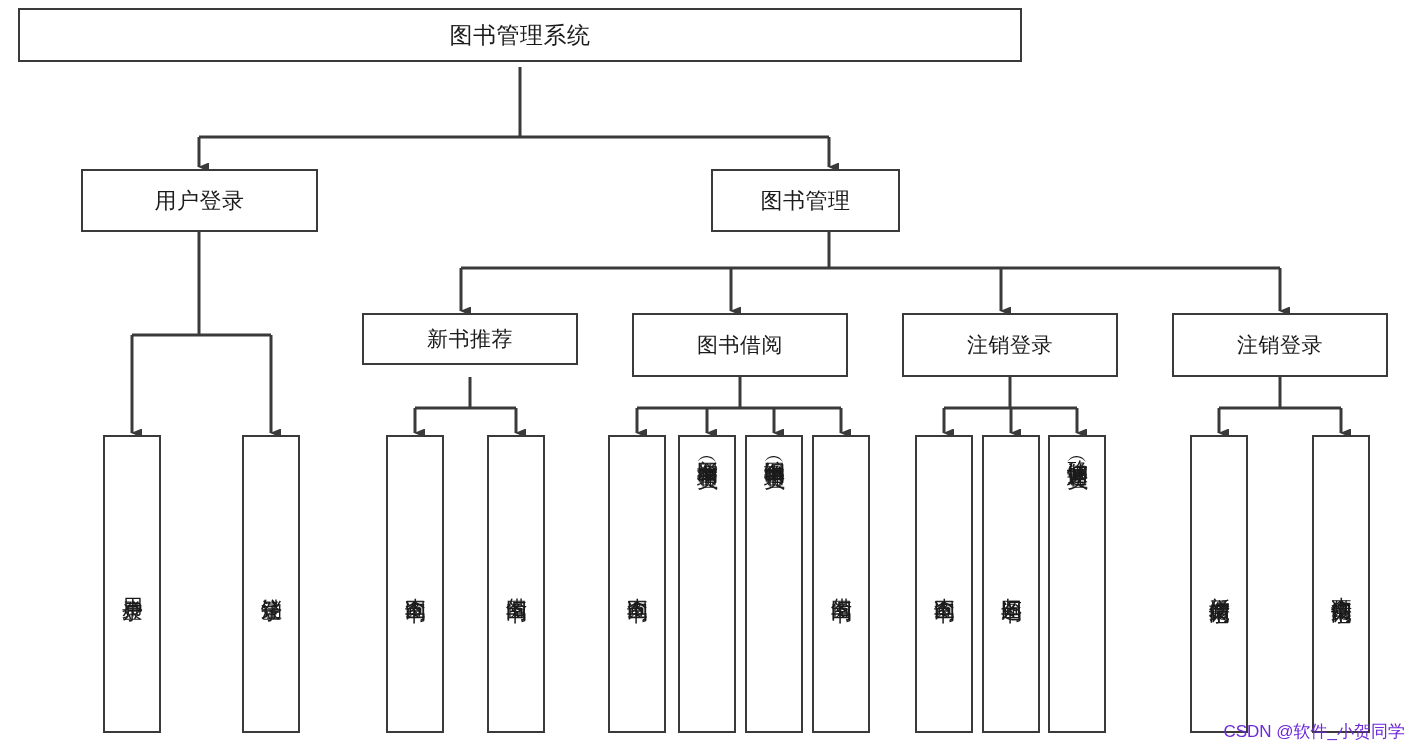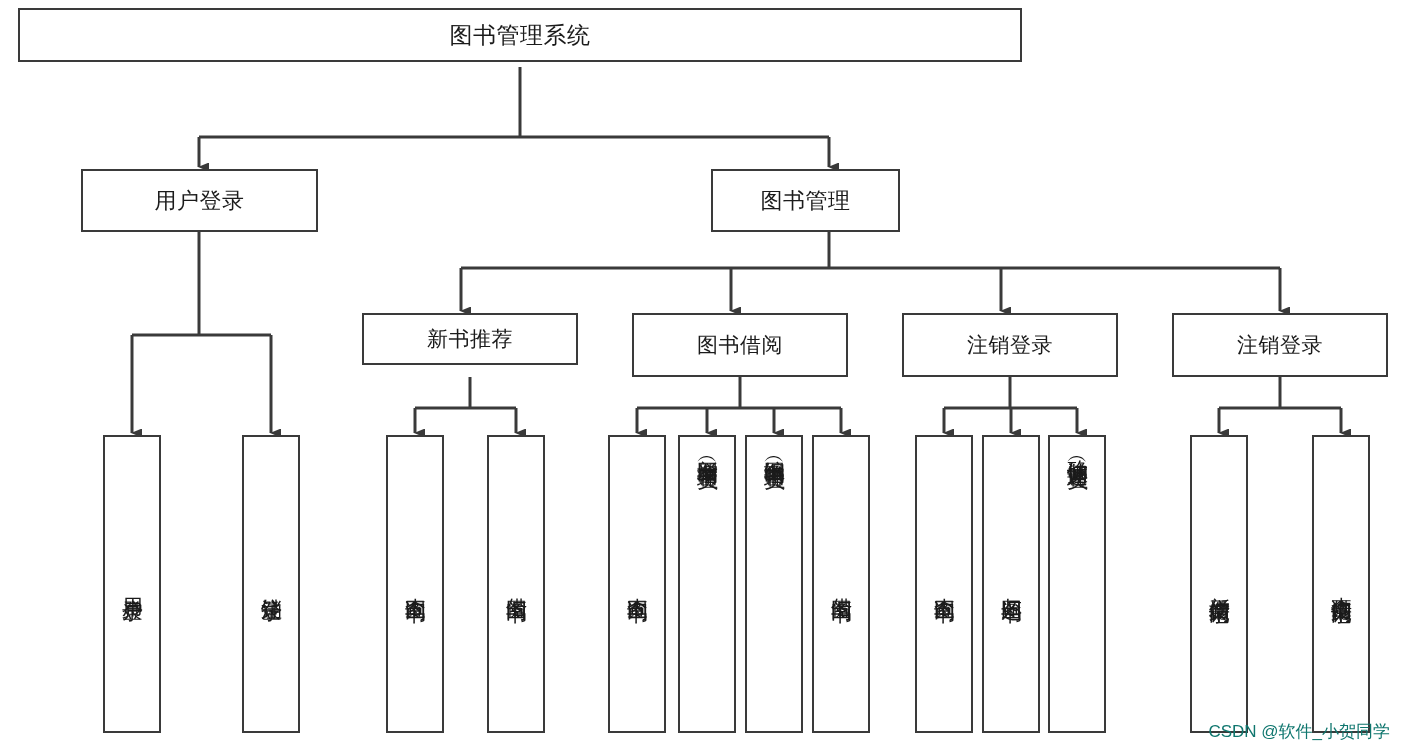--- a/index.html
+++ b/index.html
@@ -61,24 +61,24 @@
     line-height: 1.18;
     letter-spacing: 1.5px;
     white-space: normal;
     max-height: 100%;
   }
   .node-leaf-top .node-label {
     align-self: flex-start;
   }
   #watermark {
     position: absolute;
-    right: 15px;
+    right: 0;
     bottom: 4px;
     font-size: 17px;
-    color: #0f766e;
+    color: #6d28d9;
     font-family: "Liberation Sans", "DejaVu Sans", sans-serif;
     white-space: nowrap;
     pointer-events: none;
   }
 </style>
 </head>
 <body>
 
 <div id="diagram-root">
 

